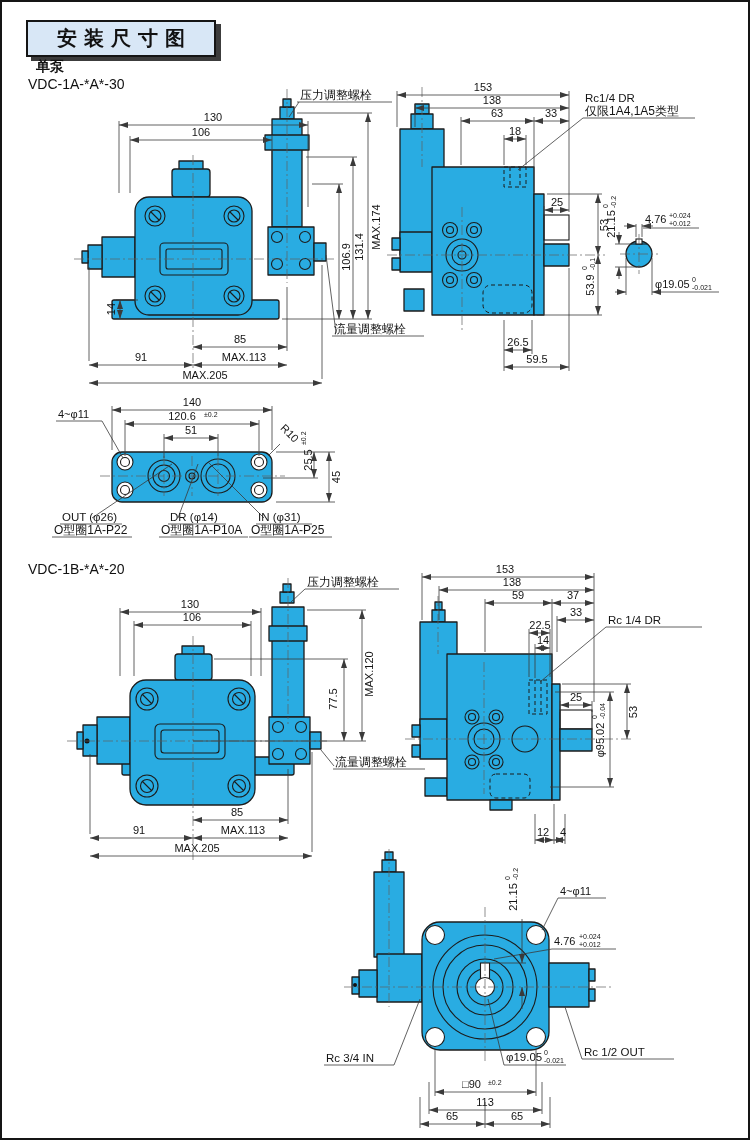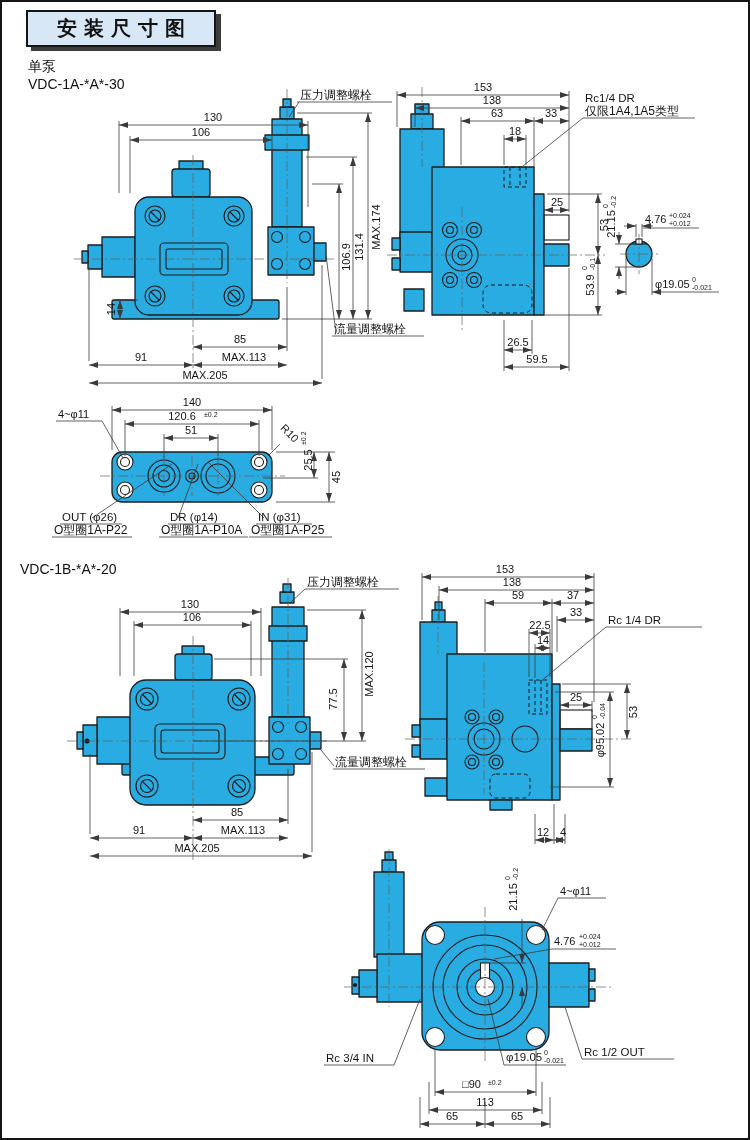--- a/index.html
+++ b/index.html
@@ -1,17 +1,17 @@
 <!DOCTYPE html>
 <html><head>
 <meta charset="utf-8">
 <style>
   html,body{margin:0;padding:0;background:#fff;}
   .page{position:relative;width:750px;height:1140px;background:#fff;border:2px solid #151515;box-sizing:border-box;font-family:"Liberation Sans",sans-serif;overflow:hidden;}
-  .title-box{position:absolute;left:24px;top:8px;width:186px;height:33px;background:#d8e7f6;border:2px solid #151515;box-shadow:5px 4px 0 #3c3c3c;display:flex;align-items:center;justify-content:center;}
+  .title-box{position:absolute;left:24px;top:18px;width:186px;height:33px;background:#d8e7f6;border:2px solid #151515;box-shadow:5px 4px 0 #3c3c3c;display:flex;align-items:center;justify-content:center;}
   .title-box span{font-size:20px;font-weight:bold;color:#111;letter-spacing:7px;padding-left:7px;}
   .txt{position:absolute;color:#111;font-size:14px;}
   svg{position:absolute;overflow:visible;}
   svg text{font-family:"Liberation Sans",sans-serif;font-size:11px;fill:#141414;}
   svg text.t7{font-size:7px;}
   svg text.cjk{font-size:12px;}
   svg text.lat{font-size:11.5px;}
   .ol{fill:#29ace2;stroke:#1c1c1c;stroke-width:1.3;stroke-linejoin:round;}
   .ow{fill:#ffffff;stroke:#1c1c1c;stroke-width:1.1;}
   .ln{fill:none;stroke:#1c1c1c;stroke-width:1.1;}
@@ -20,23 +20,23 @@
   .cl{fill:none;stroke:#606060;stroke-width:0.7;stroke-dasharray:10 3 2 3;}
 </style>
 </head>
 <body>
 
 <div class="page">
 
   <div class="title-box">
     <span>安装尺寸图</span>
   </div>
-  <div class="txt" style="left:26px;top:56px;">单泵</div>
+  <div class="txt" style="left:34px;top:56px;font-weight:bold;">单泵</div>
   <div class="txt" style="left:26px;top:74px;">VDC-1A-*A*-30</div>
-  <div class="txt" style="left:18px;top:559px;">VDC-1B-*A*-20</div>
+  <div class="txt" style="left:26px;top:559px;">VDC-1B-*A*-20</div>
 
   <svg style="left:70px;top:85px;" width="330" height="305" viewBox="0 0 330 305">
     <defs>
       <marker id="ae1" markerWidth="10" markerHeight="8" refX="9" refY="3" orient="auto" markerUnits="userSpaceOnUse">
           <path d="M0,0 L9,3 L0,6 Z" fill="#3a3a3a"></path>
         </marker>
       <marker id="as1" markerWidth="10" markerHeight="8" refX="9" refY="3" orient="auto-start-reverse" markerUnits="userSpaceOnUse">
           <path d="M0,0 L9,3 L0,6 Z" fill="#3a3a3a"></path>
         </marker>
     </defs>

